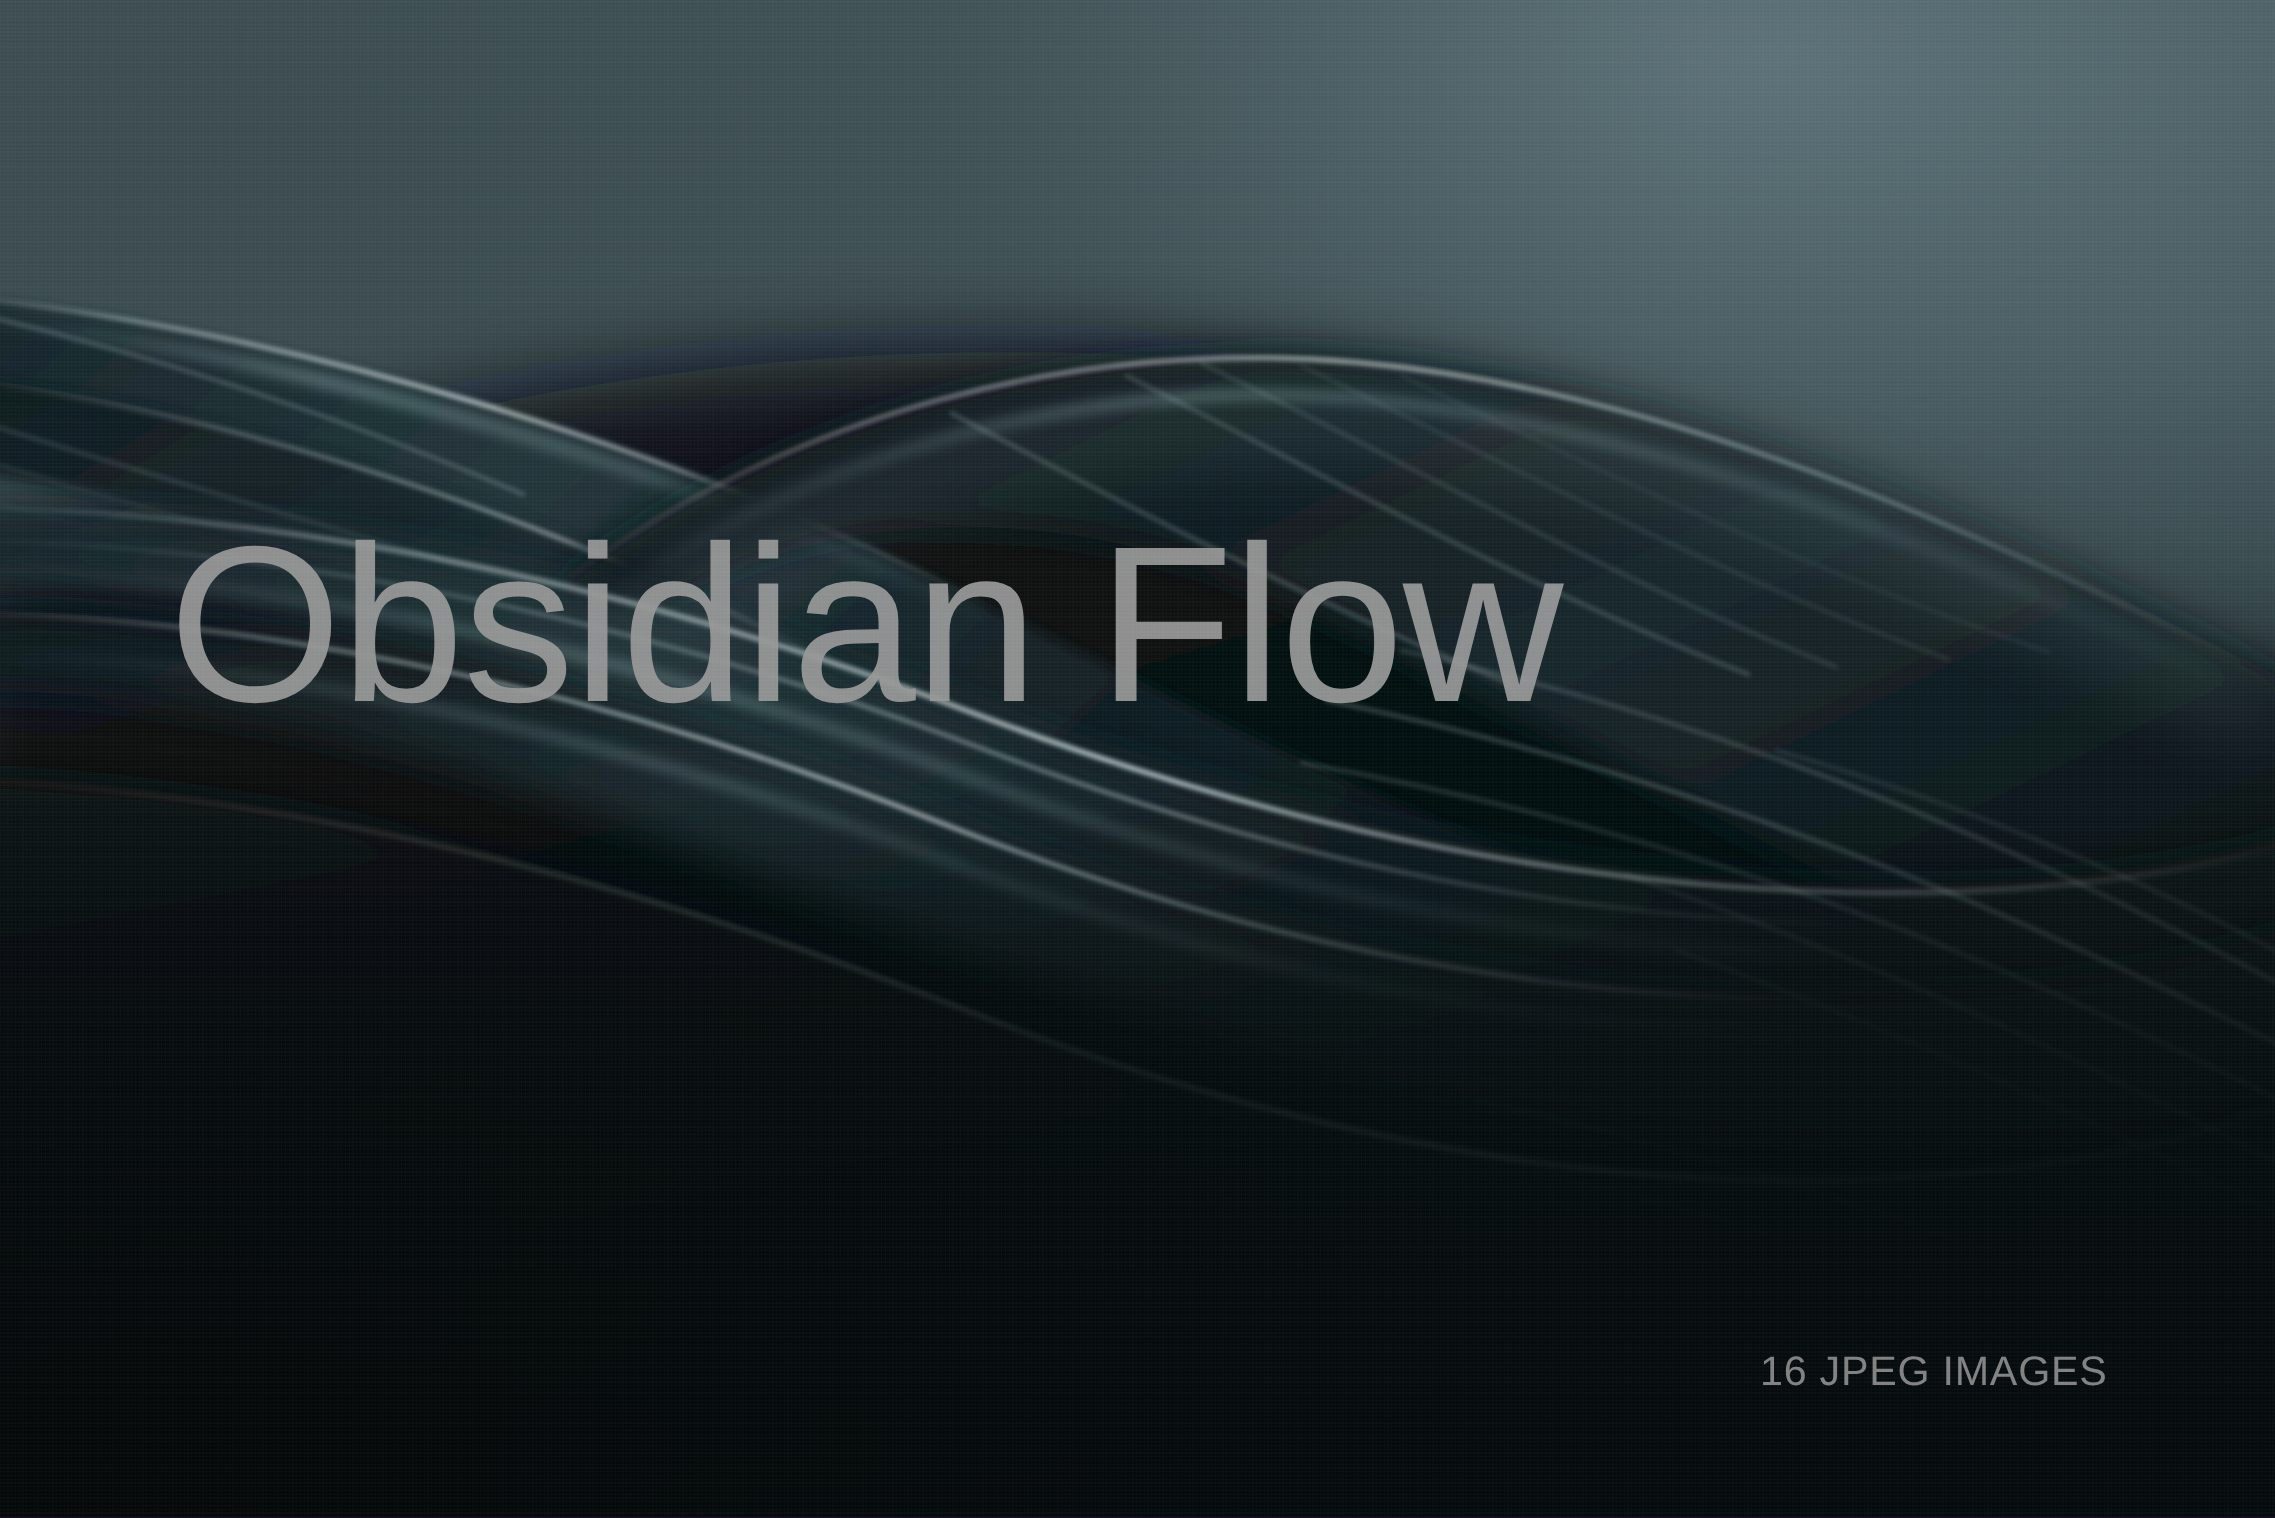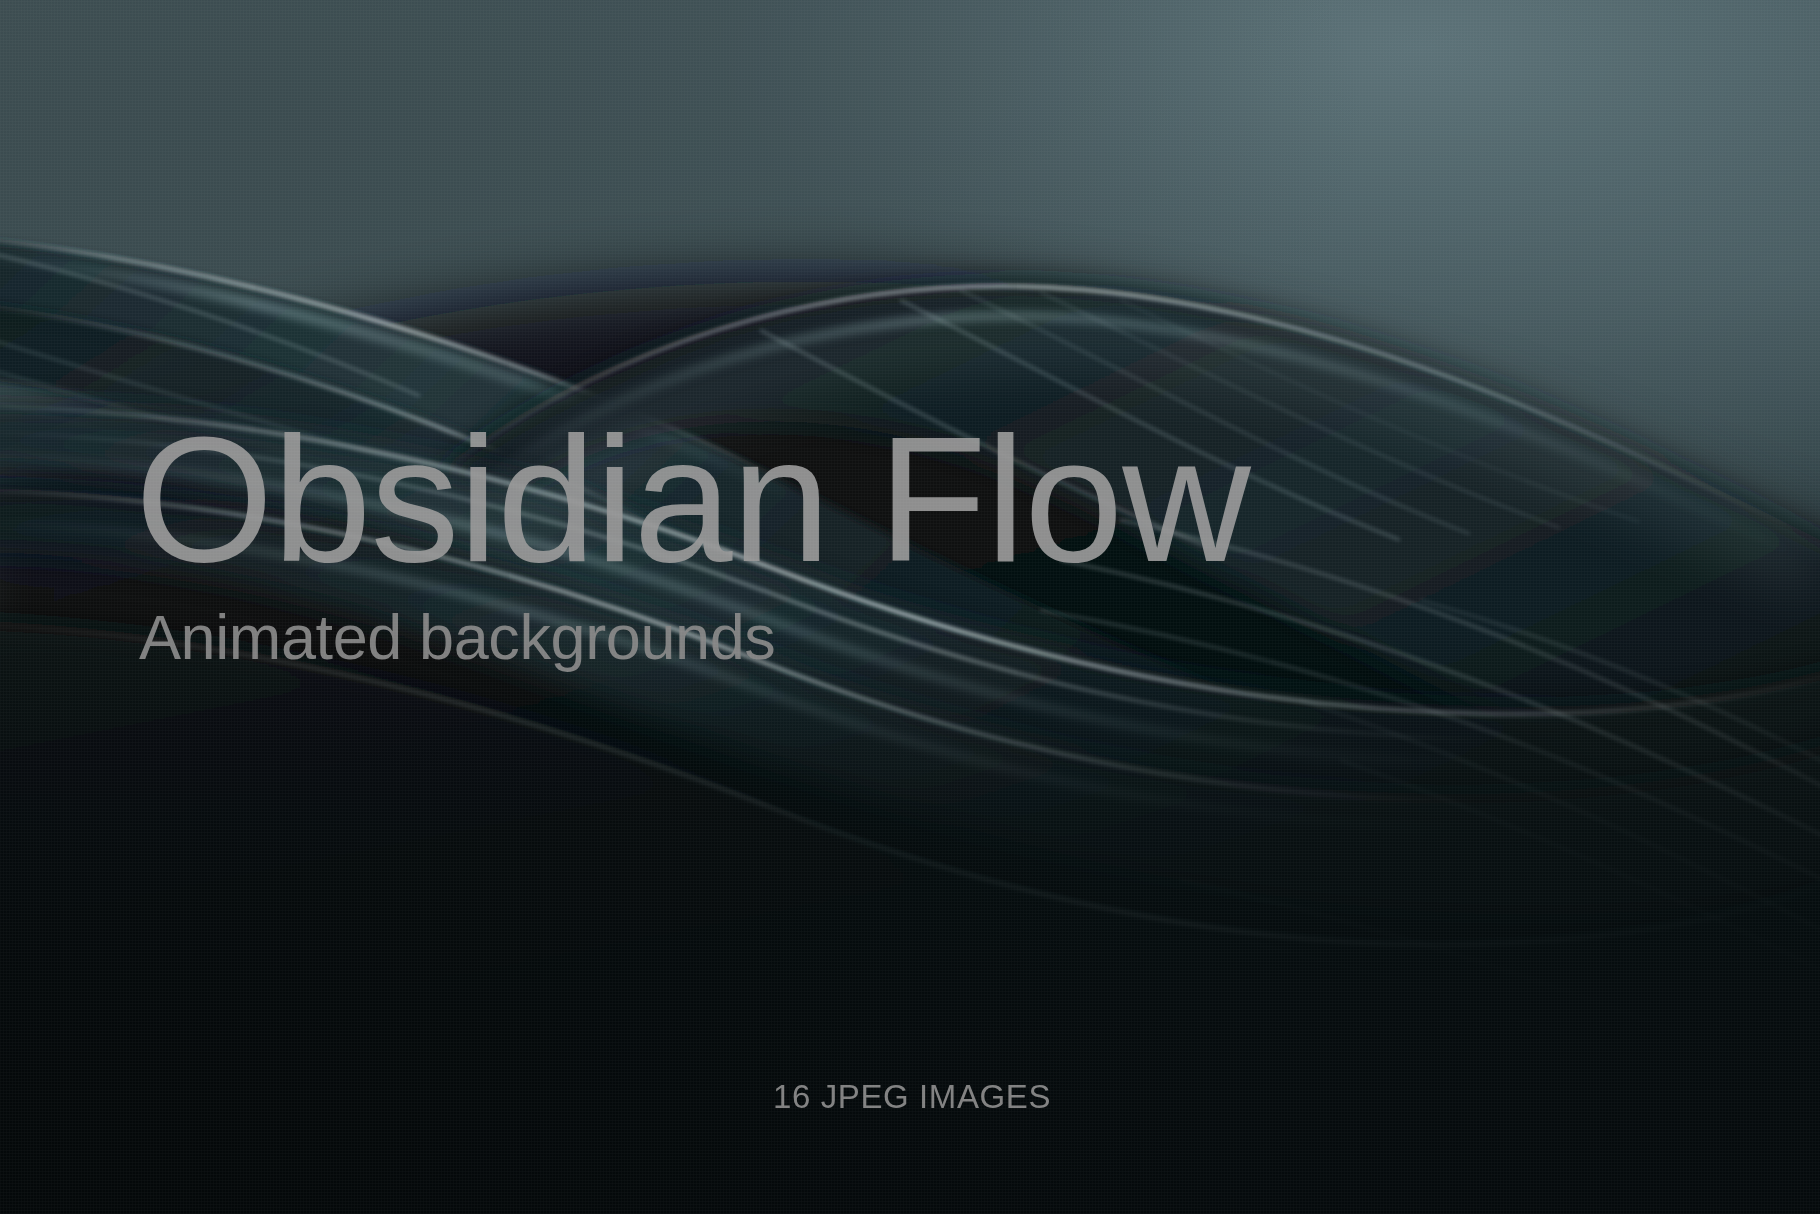--- a/index.html
+++ b/index.html
@@ -65,21 +65,21 @@
     color: rgba(134,134,134,0.95);
     margin: 18px 0 0 4px;
     white-space: nowrap;
   }
   #footer {
     position: absolute;
     left: 138px;
     right: 134px;
     bottom: 98px;
     display: flex;
-    justify-content: center;
+    justify-content: flex-end;
     align-items: flex-end;
   }
   .footer-label {
     font-size: 33px;
     letter-spacing: 0.6px;
     color: rgba(140,140,140,0.92);
     white-space: nowrap;
   }
   #grain {
     opacity: 0.05;
@@ -220,21 +220,20 @@
     <g opacity="0.35">
       <path d="M520 480 C 720 360, 940 316, 1160 340 C 1380 364, 1580 446, 1820 566" fill="none" stroke="#9fb9bd" stroke-width="26" filter="url(#bXl)"></path>
     </g>
   </svg>
 
   <div class="layer" id="floor"></div>
   <div class="layer" id="floor-left"></div>
 
   <div id="type-block">
     <div id="title">Obsidian Flow</div>
-    <div id="subtitle">Animated backgrounds</div>
   </div>
 
   <div id="footer">
     <div class="footer-label">16 JPEG IMAGES</div>
   </div>
 
   <div class="layer" id="grain"></div>
 </div>
 
 </body></html>

